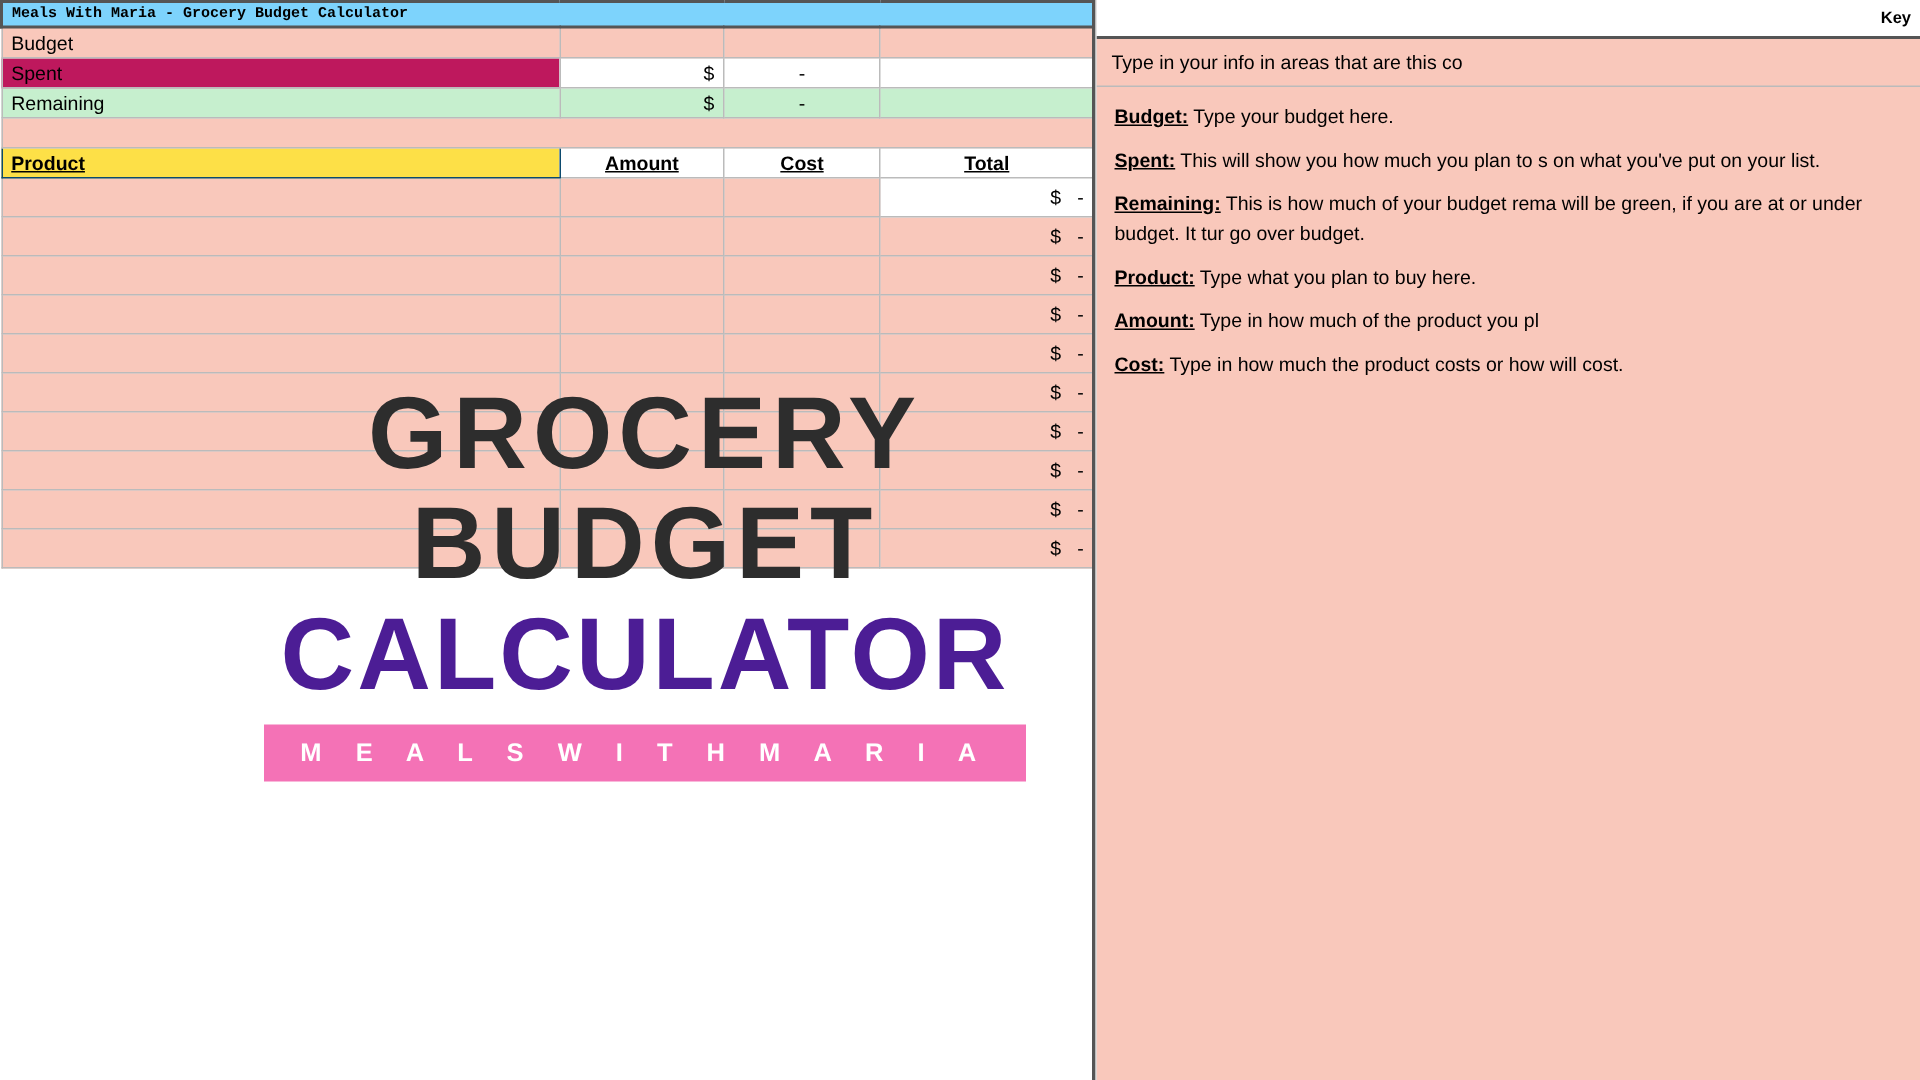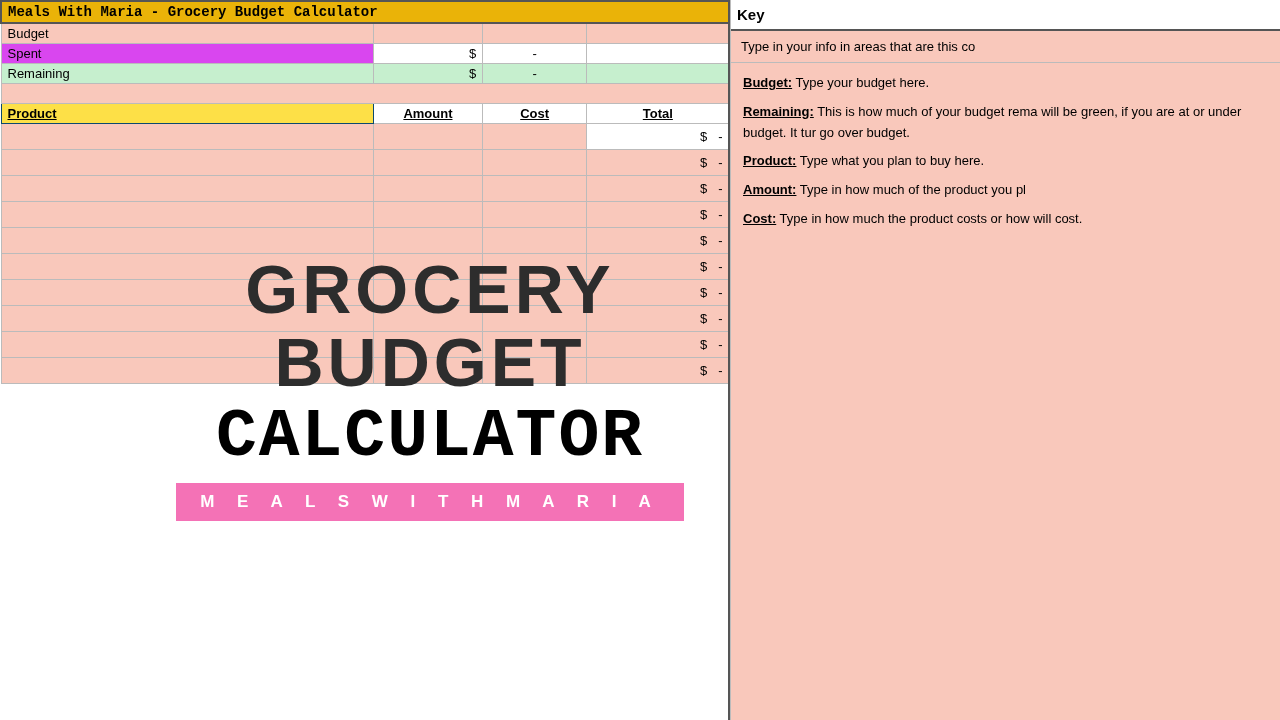--- a/index.html
+++ b/index.html
@@ -23,21 +23,21 @@
     .data-row td { background: #f9c8bb; height: 26px; }
 
     .col-product { width: 340px; }
     .col-amount { width: 100px; text-align: right; }
     .col-cost { width: 95px; text-align: right; }
     .col-total { width: 130px; text-align: right; }
 
     
     .key-panel { flex: 1; border-left: 1px solid #bbb; padding: 0; overflow: hidden; }
 
-    .key-header { text-align: left; font-weight: bold; font-size: 15px; padding: 6px; border-bottom: 2px solid #555; background: #fff; }
+    .key-header { text-align: right; font-weight: bold; font-size: 11px; padding: 6px; border-bottom: 2px solid #555; background: #fff; }
 
     .key-info-bar { background: #f9c8bb; padding: 8px 10px; font-size: 13px; border-bottom: 1px solid #bbb; }
 
     .key-content { padding: 10px 12px; font-size: 13px; line-height: 1.6; background: #f9c8bb; height: 100%; }
 
     .key-content p { margin-bottom: 8px; }
     .key-content strong { font-weight: bold; text-decoration: underline; }
 
     .spreadsheet-table-wrap { position: relative; }
 
@@ -54,32 +54,32 @@
 <body>
 
 <div class="container">
 
   <div class="spreadsheet">
     <div class="spreadsheet-table-wrap">
       <table>
 
         <tbody>
             <tr class="title-row">
-          <td colspan="4" style="border:2px solid #555; font-family:'Courier New',monospace; font-size:14px; font-weight:bold; background:#eab308;">Meals With Maria - Grocery Budget Calculator</td>
+          <td colspan="4" style="border:2px solid #555; font-family:'Courier New',monospace; font-size:10px; font-weight:bold; background:#7dd3fc;">Meals With Maria - Grocery Budget Calculator</td>
         </tr>
 
         <tr class="budget-row">
           <td class="col-product" style="background:#f9c8bb; border:1px solid #bbb;">Budget</td>
           <td class="col-amount" style="background:#f9c8bb; border:1px solid #bbb;"></td>
           <td class="col-cost" style="background:#f9c8bb; border:1px solid #bbb;"></td>
           <td class="col-total" style="background:#f9c8bb; border:1px solid #bbb;"></td>
         </tr>
 
         <tr class="spent-row">
-          <td class="col-product" style="background:#d946ef; border:1px solid #bbb;">Spent</td>
+          <td class="col-product" style="background:#be185d; border:1px solid #bbb;">Spent</td>
           <td class="col-amount" style="background:#fff; border:1px solid #bbb; text-align:right;"><span>$</span></td>
           <td class="col-cost" style="background:#fff; border:1px solid #bbb; text-align:center;"><span>-</span></td>
           <td class="col-total" style="background:#fff; border:1px solid #bbb;"></td>
         </tr>
 
         <tr class="remaining-row">
           <td class="col-product" style="background:#c6efce; border:1px solid #bbb;">Remaining</td>
           <td class="col-amount" style="background:#c6efce; border:1px solid #bbb; text-align:right;"><span>$</span></td>
           <td class="col-cost" style="background:#c6efce; border:1px solid #bbb; text-align:center;"><span>-</span></td>
           <td class="col-total" style="background:#c6efce; border:1px solid #bbb;"></td>
@@ -158,37 +158,40 @@
           <td class="col-cost" style="background:#f9c8bb; border:1px solid #bbb;"></td>
           <td class="col-total" style="background:#f9c8bb; border:1px solid #bbb; text-align:right;">$ &nbsp; -</td>
         </tr>
       </tbody>
         </table>
 
       <div class="overlay-positioned" style="top: 228px; left: 0; width: 860px; text-align: center; pointer-events: none; z-index: 10; position: absolute; margin-top: 25px;">
         <div>
           <span style="display:block; font-size:68px; font-weight:900; color:#2d2d2d; font-family:'Arial Black', Arial, sans-serif; letter-spacing:4px; line-height:1.08;">GROCERY</span>
           <span style="display:block; font-size:68px; font-weight:900; color:#2d2d2d; font-family:'Arial Black', Arial, sans-serif; letter-spacing:4px; line-height:1.08;">BUDGET</span>
-          <span style="display:block; font-size:68px; font-weight:900; color:#000000; font-family:Liberation Mono, monospace; letter-spacing:2px; line-height:1.08;">CALCULATOR</span>
+          <span style="display:block; font-size:68px; font-weight:900; color:#4c1d95; font-family:Liberation Sans, sans-serif; letter-spacing:2px; line-height:1.08;">CALCULATOR</span>
         </div>
         <div style="background:#f472b6; color:#fff; display:inline-block; padding:9px 24px; font-size:17px; font-weight:bold; letter-spacing:9px; margin-top:10px;">M E A L S   W I T H   M A R I A</div>
       </div>
     </div>
   </div>
 
   <div class="key-panel">
     <div class="key-header">Key</div>
     <div class="key-info-bar">
       <span>Type in your info in areas that are this co</span>
     </div>
     <div class="key-content">
       <p>
         <strong>Budget:</strong><span> Type your budget here.</span>
       </p>
       <p>
+        <strong>Spent:</strong><span> This will show you how much you plan to s on what you've put on your list.</span>
+      </p>
+      <p>
         <strong>Remaining:</strong><span> This is how much of your budget rema will be green, if you are at or under budget. It tur go over budget.</span>
       </p>
       <p>
         <strong>Product:</strong><span> Type what you plan to buy here.</span>
       </p>
       <p>
         <strong>Amount:</strong><span> Type in how much of the product you pl</span>
       </p>
       <p>
         <strong>Cost:</strong><span> Type in how much the product costs or how will cost.</span>

